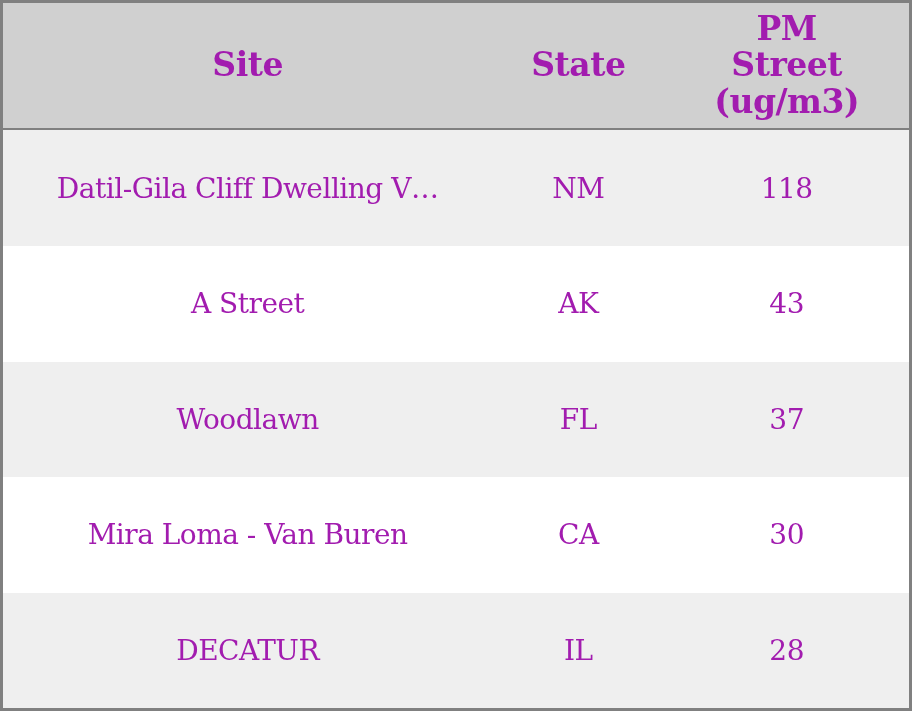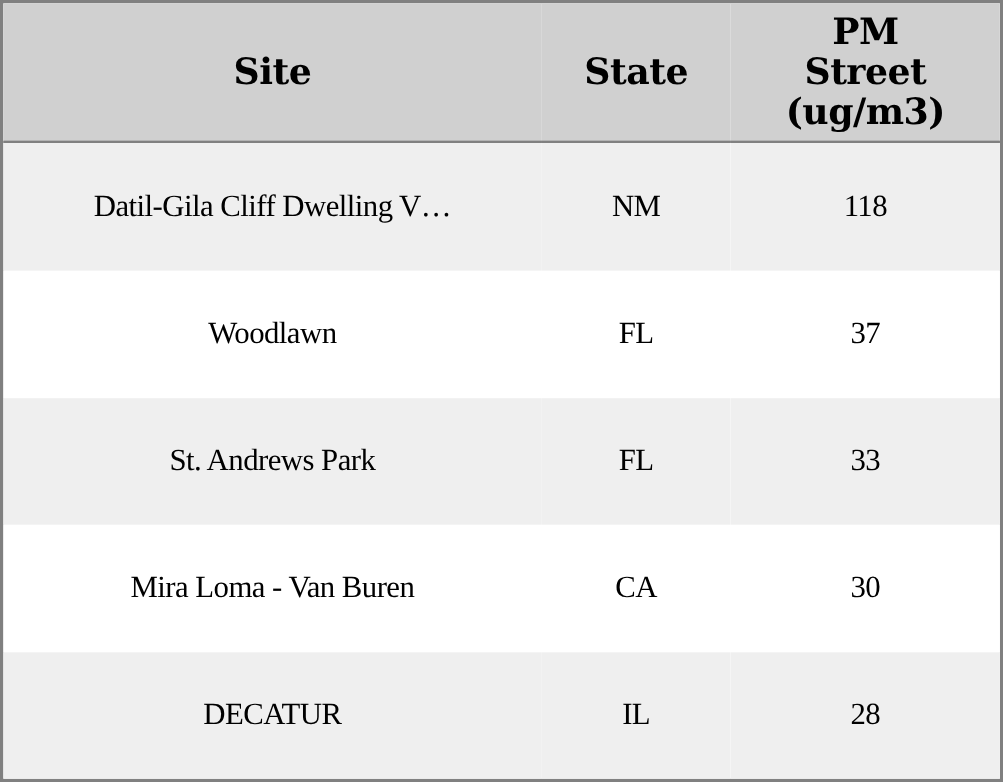--- a/index.html
+++ b/index.html
@@ -10,21 +10,21 @@
     border: 3px solid #808080;
     background: #ffffff;
     overflow: hidden;
   }
   table.pm-table {
     width: 100%;
     height: 100%;
     border-collapse: collapse;
     table-layout: fixed;
     font-family: "DejaVu Serif", "Liberation Serif", serif;
-    color: #000000;
+    color: #a21caf;
   }
   col.col-site  { width: 54%; }
   col.col-state { width: 19%; }
   col.col-pm    { width: 27%; }
   thead th {
     background: #d0d0d0;
     border-bottom: 2px solid #808080;
     height: 125px;
     font-size: 33px;
     font-weight: bold;
@@ -37,21 +37,20 @@
   thead th.wrap { white-space: pre-line; }
   tbody td {
     height: 58px;
     font-size: 28px;
     text-align: center;
     vertical-align: middle;
     padding: 4px 6px;
     letter-spacing: -0.5px;
     white-space: nowrap;
     overflow: hidden;
-    font-family: Liberation Serif, serif;
   }
   tbody tr:nth-child(odd)  { background: #efefef; }
   tbody tr:nth-child(even) { background: #ffffff; }
 </style>
 </head>
 <body>
 
 <div class="frame">
   <table class="pm-table">
     <colgroup>
@@ -68,28 +67,28 @@
 (ug/m3)</th>
       </tr>
     </thead>
     <tbody>
       <tr>
         <td>Datil-Gila Cliff Dwelling V…</td>
         <td>NM</td>
         <td>118</td>
       </tr>
       <tr>
+        <td>A Street</td>
+        <td>AK</td>
+        <td>43</td>
+      </tr>
+      <tr>
         <td>Woodlawn</td>
         <td>FL</td>
         <td>37</td>
-      </tr>
-      <tr>
-        <td>St. Andrews Park</td>
-        <td>FL</td>
-        <td>33</td>
       </tr>
       <tr>
         <td>Mira Loma - Van Buren</td>
         <td>CA</td>
         <td>30</td>
       </tr>
       <tr>
         <td>DECATUR</td>
         <td>IL</td>
         <td>28</td>

